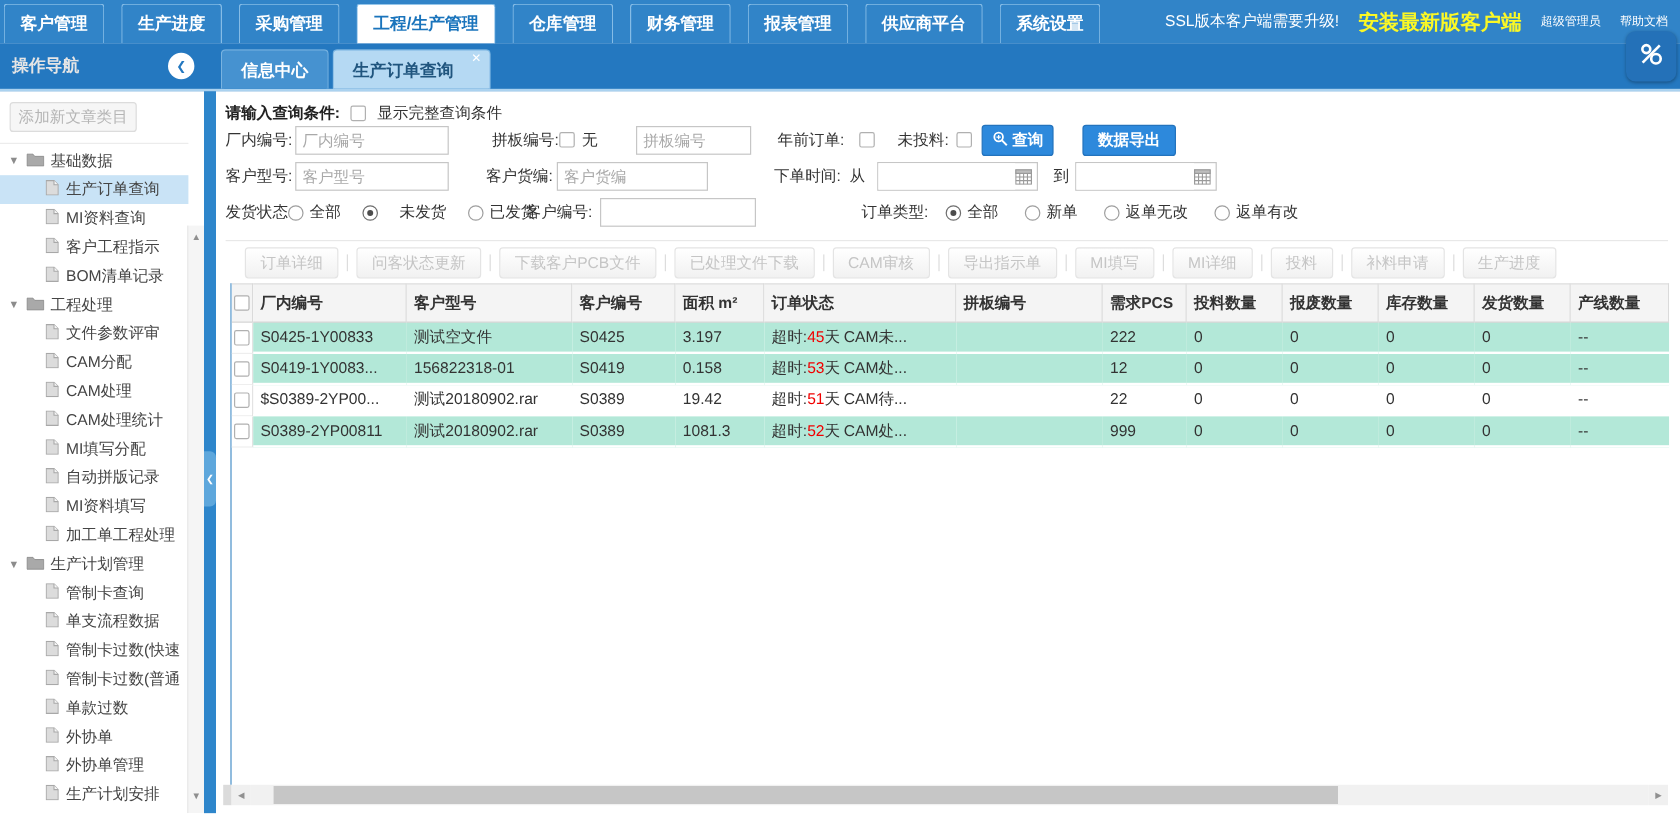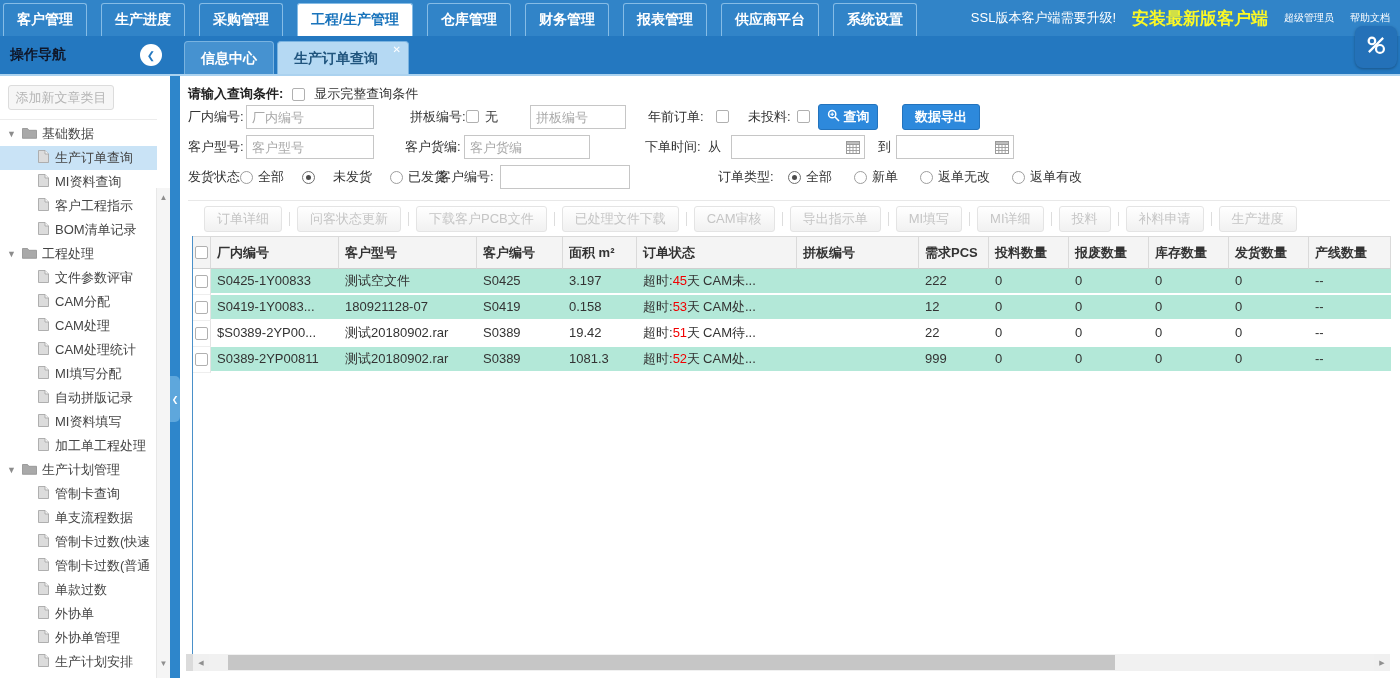--- a/index.html
+++ b/index.html
@@ -16,21 +16,21 @@
   .ssl{color:#fff;font-size:13px;}
   .install{color:#fbf825;font-size:17px;font-weight:bold;cursor:pointer;}
   .user,.help{color:#fff;font-size:10px;cursor:pointer;}
   .float-btn{position:absolute;top:26px;right:3px;width:42px;height:42px;background:#2471b8;
              border-radius:8px;display:flex;align-items:center;justify-content:center;z-index:40;
              box-shadow:0 1px 3px rgba(0,0,0,.3);cursor:pointer;}
   
   .subbar{position:absolute;top:36px;left:0;width:100%;height:40px;background:#2478c0;
           border-bottom:2px solid #abd2ef;box-sizing:border-box;z-index:4;}
   .side-header{position:absolute;left:0;top:0;width:170px;height:38px;display:flex;align-items:center;
-               color:#0f172a;font-weight:bold;font-size:14px;padding-left:10px;box-sizing:border-box;}
+               color:#e5e5e5;font-weight:bold;font-size:14px;padding-left:10px;box-sizing:border-box;}
   .collapse-btn{position:absolute;left:140px;top:8px;width:22px;height:22px;border-radius:50%;background:#fff;
                 color:#2478c0;display:flex;align-items:center;justify-content:center;font-size:10px;cursor:pointer;}
   .ws-tabs{position:absolute;left:184px;top:5px;display:flex;gap:3px;height:33px;}
   .ws-tab{position:relative;padding:0 16px;line-height:33px;background:#4692d0;border:1px solid #79b3e0;
           border-bottom:none;border-radius:4px 4px 0 0;color:#fff;font-size:14px;font-weight:bold;
           cursor:pointer;box-sizing:border-box;white-space:nowrap;}
   .ws-tab.active{background:#b5d9f3;color:#20557e;padding-right:30px;}
   .ws-close{display:none;position:absolute;top:2px;right:7px;font-size:10px;color:#fff;line-height:12px;}
   .ws-close.show{display:block;}
   
@@ -589,21 +589,21 @@
             <div class="gc c-scrap">0</div>
             <div class="gc c-stock">0</div>
             <div class="gc c-ship">0</div>
             <div class="gc c-line">--</div>
           </div>
           <div class="grow green">
             <div class="gc c-cb">
               <span class="cb"></span>
             </div>
             <div class="gc c-fno">S0419-1Y0083...</div>
-            <div class="gc c-model">180921128-07</div>
+            <div class="gc c-model">156822318-01</div>
             <div class="gc c-cust">S0419</div>
             <div class="gc c-area">0.158</div>
             <div class="gc c-status"><span>超时:</span><span class="red">53</span><span>天</span><span class="stail">CAM处...</span></div>
             <div class="gc c-panel"></div>
             <div class="gc c-pcs">12</div>
             <div class="gc c-feed">0</div>
             <div class="gc c-scrap">0</div>
             <div class="gc c-stock">0</div>
             <div class="gc c-ship">0</div>
             <div class="gc c-line">--</div>

